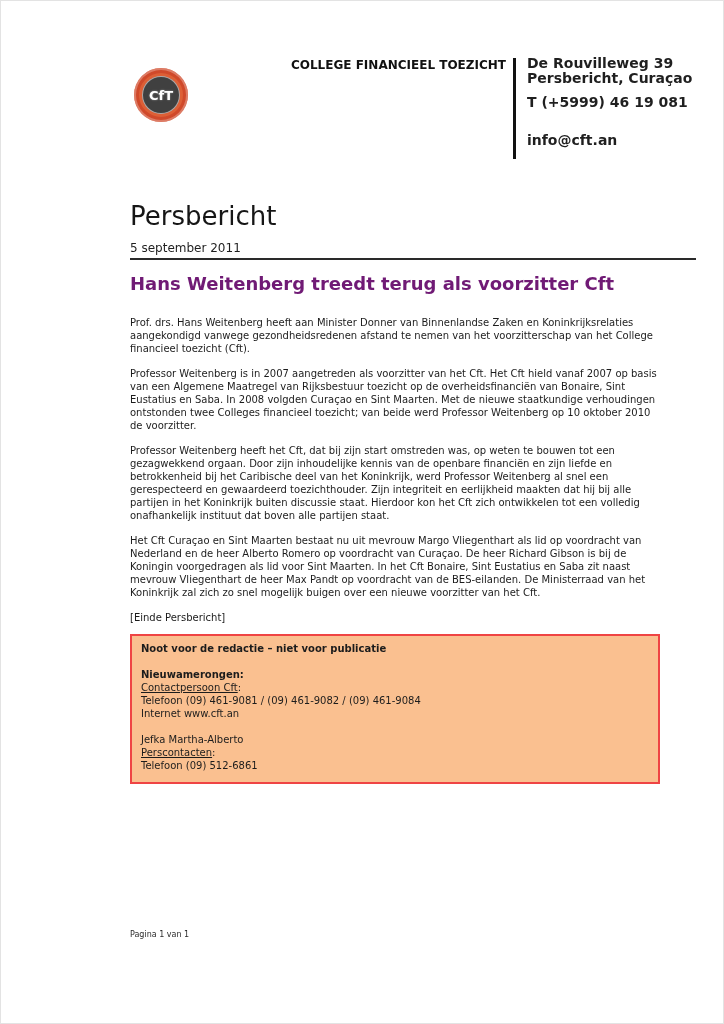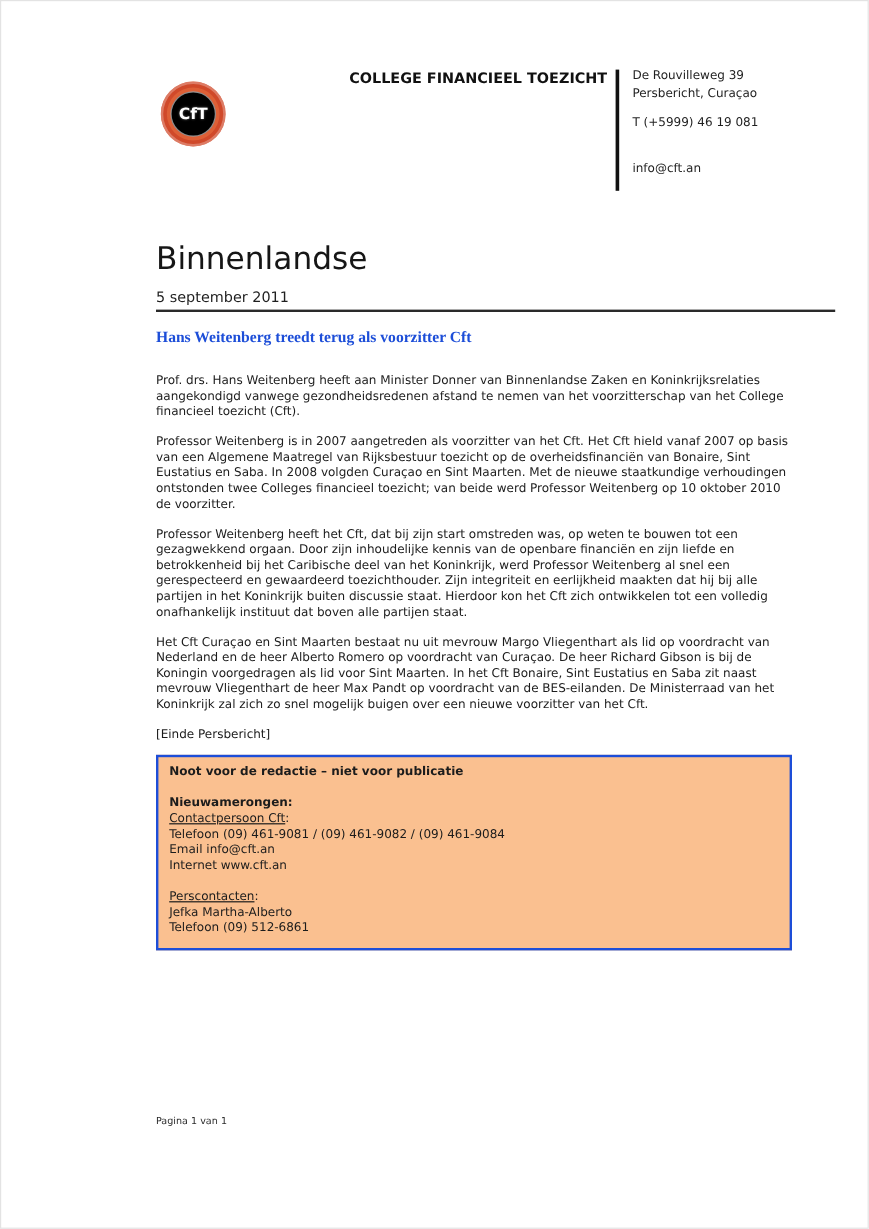--- a/index.html
+++ b/index.html
@@ -20,75 +20,74 @@
   
   .logo {
     position:absolute; left:133px; top:67px;
     width:54px; height:54px; border-radius:50%;
     background:#dd5f36;
     box-shadow: inset 0 0 0 2px rgba(255,255,255,0.28), inset 0 0 0 5px rgba(196,55,33,0.55);
     display:flex; align-items:center; justify-content:center;
   }
   .logo-inner {
     width:36px; height:36px; border-radius:50%;
-    background:#000000;
+    background:#404040;
     border:1px solid rgba(255,255,255,0.55);
     display:flex; align-items:center; justify-content:center;
     color:#ffffff; font-weight:bold; font-size:13px;
     text-shadow:0 0 2px rgba(255,255,255,0.45);
   }
   .org-name {
     position:absolute; left:0; top:57px; width:505px;
     text-align:right; font-size:12px; font-weight:bold; color:#111;
   }
   .header-divider {
     position:absolute; left:512px; top:57px;
     width:3px; height:101px; background:#111;
   }
   .address-block {
     position:absolute; left:526px; top:55px;
-    font-size:10px; line-height:15px; color:#1f1f1f;
+    font-size:14px; line-height:15px; color:#1f1f1f;font-weight:bold;
   }
   .address-block .gap-s { margin-top:9px; }
   .address-block .gap-l { margin-top:23px; }
 
   
   .main {
     position:absolute; left:129px; top:200px; width:566px;
   }
   .doc-title {
     font-size:26px; font-weight:400; color:#161616;
     margin:0 0 10px 0;
   }
   .doc-date {
     font-size:12px; color:#1f1f1f; margin:0 0 3px 0;
   }
   .date-rule {
     width:566px; border:0; border-top:2px solid #2a2a2a;
     margin:0 0 13px 0;
   }
   .headline {
-    font-size:13px; font-weight:bold; color:#1d4ed8;
+    font-size:18px; font-weight:bold; color:#701a75;
     margin:0 0 22px 0;
-    font-family:Liberation Serif, serif;
   }
   .para {
     width:530px; font-size:10px; line-height:13px;
     margin:0 0 12px 0; color:#1c1c1c;
   }
   .para.bold { font-weight:normal; }
   .end-marker {
     font-size:10px; line-height:13px; margin:0 0 10px 0;
   }
 
   
   .note-box {
     width:530px; box-sizing:border-box;
     background:#fac090;
-    border:2px solid #1d4ed8;
+    border:2px solid #ef4444;
     padding:6px 9px 10px 9px;
     font-size:10px; line-height:13px; color:#1c1c1c;
   }
   .note-title { font-weight:bold; margin:0 0 13px 0; }
   .note-label { font-weight:bold; margin:0; }
   .note-caption { margin:0 0 13px 0; }
   .note-section { margin:0 0 13px 0; }
   .note-section:last-child { margin-bottom:0; }
   .u { text-decoration:underline; }
 
@@ -109,45 +108,44 @@
   <div class="org-name">COLLEGE FINANCIEEL TOEZICHT</div>
   <div class="header-divider"></div>
   <div class="address-block">
     <div>De Rouvilleweg 39</div>
     <div>Persbericht, Curaçao</div>
     <div class="gap-s">T (+5999) 46 19 081</div>
     <div class="gap-l">info@cft.an</div>
   </div>
 
   <div class="main">
-    <h1 class="doc-title">Binnenlandse</h1>
+    <h1 class="doc-title">Persbericht</h1>
     <div class="doc-date">5 september 2011</div>
     <hr class="date-rule">
     <h2 class="headline">Hans Weitenberg treedt terug als voorzitter Cft</h2>
 
     <p class="para bold">Prof. drs. Hans Weitenberg heeft aan Minister Donner van Binnenlandse Zaken en Koninkrijksrelaties aangekondigd vanwege gezondheidsredenen afstand te nemen van het voorzitterschap van het College financieel toezicht (Cft).</p>
     <p class="para">Professor Weitenberg is in 2007 aangetreden als voorzitter van het Cft. Het Cft hield vanaf 2007 op basis van een Algemene Maatregel van Rijksbestuur toezicht op de overheidsfinanciën van Bonaire, Sint Eustatius en Saba. In 2008 volgden Curaçao en Sint Maarten. Met de nieuwe staatkundige verhoudingen ontstonden twee Colleges financieel toezicht; van beide werd Professor Weitenberg op 10 oktober 2010 de voorzitter.</p>
     <p class="para">Professor Weitenberg heeft het Cft, dat bij zijn start omstreden was, op weten te bouwen tot een gezagwekkend orgaan. Door zijn inhoudelijke kennis van de openbare financiën en zijn liefde en betrokkenheid bij het Caribische deel van het Koninkrijk, werd Professor Weitenberg al snel een gerespecteerd en gewaardeerd toezichthouder. Zijn integriteit en eerlijkheid maakten dat hij bij alle partijen in het Koninkrijk buiten discussie staat. Hierdoor kon het Cft zich ontwikkelen tot een volledig onafhankelijk instituut dat boven alle partijen staat.</p>
     <p class="para">Het Cft Curaçao en Sint Maarten bestaat nu uit mevrouw Margo Vliegenthart als lid op voordracht van Nederland en de heer Alberto Romero op voordracht van Curaçao. De heer Richard Gibson is bij de Koningin voorgedragen als lid voor Sint Maarten. In het Cft Bonaire, Sint Eustatius en Saba zit naast mevrouw Vliegenthart de heer Max Pandt op voordracht van de BES-eilanden. De Ministerraad van het Koninkrijk zal zich zo snel mogelijk buigen over een nieuwe voorzitter van het Cft.</p>
     <p class="end-marker">[Einde Persbericht]</p>
 
     <div class="note-box">
       <p class="note-title">Noot voor de redactie – niet voor publicatie</p>
 
       <p class="note-label">Nieuwamerongen:</p>
 
       <div class="note-section">
         <div><span class="u">Contactpersoon Cft</span><span>:</span></div>
         <div>Telefoon (09) 461-9081 / (09) 461-9082 / (09) 461-9084</div>
-        <div>Email info@cft.an</div>
         <div>Internet www.cft.an</div>
       </div>
 
       <div class="note-section">
+        <div>Jefka Martha-Alberto</div>
         <div><span class="u">Perscontacten</span><span>:</span></div>
-        <div>Jefka Martha-Alberto</div>
         <div>Telefoon (09) 512-6861</div>
       </div>
     </div>
   </div>
 
   <div class="footer">Pagina 1 van 1</div>
 </div>
 
 </body></html>

